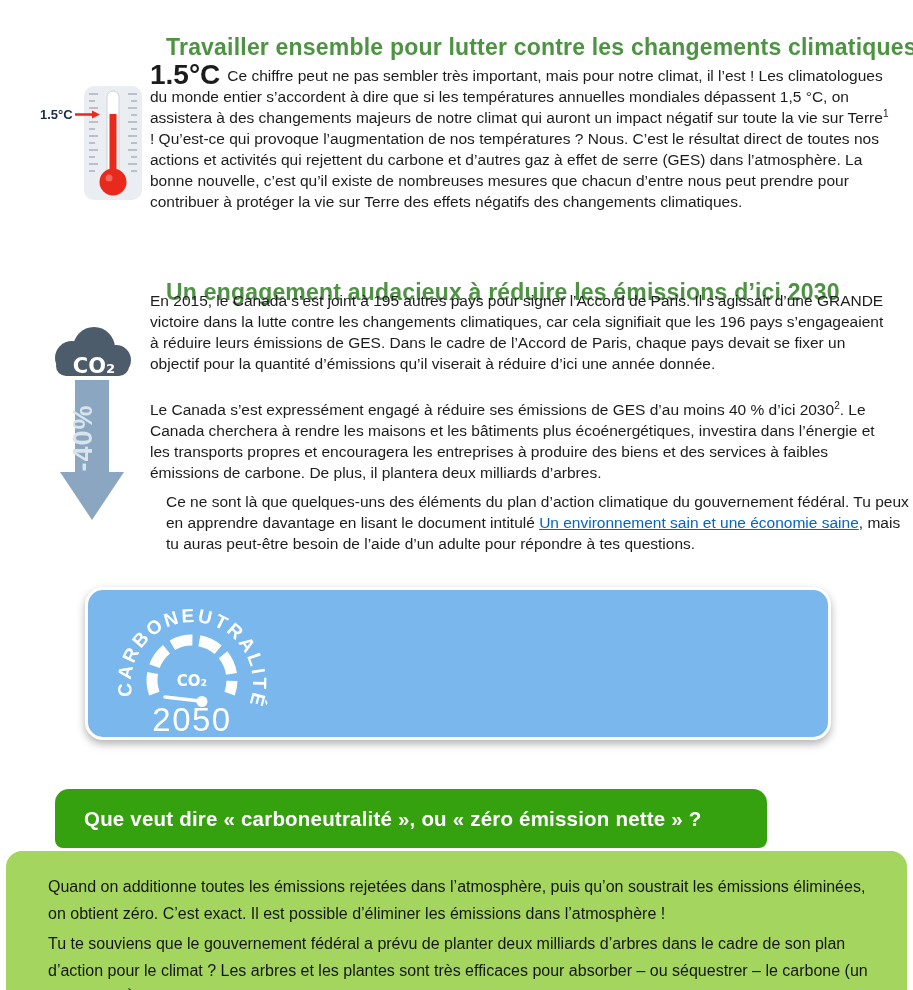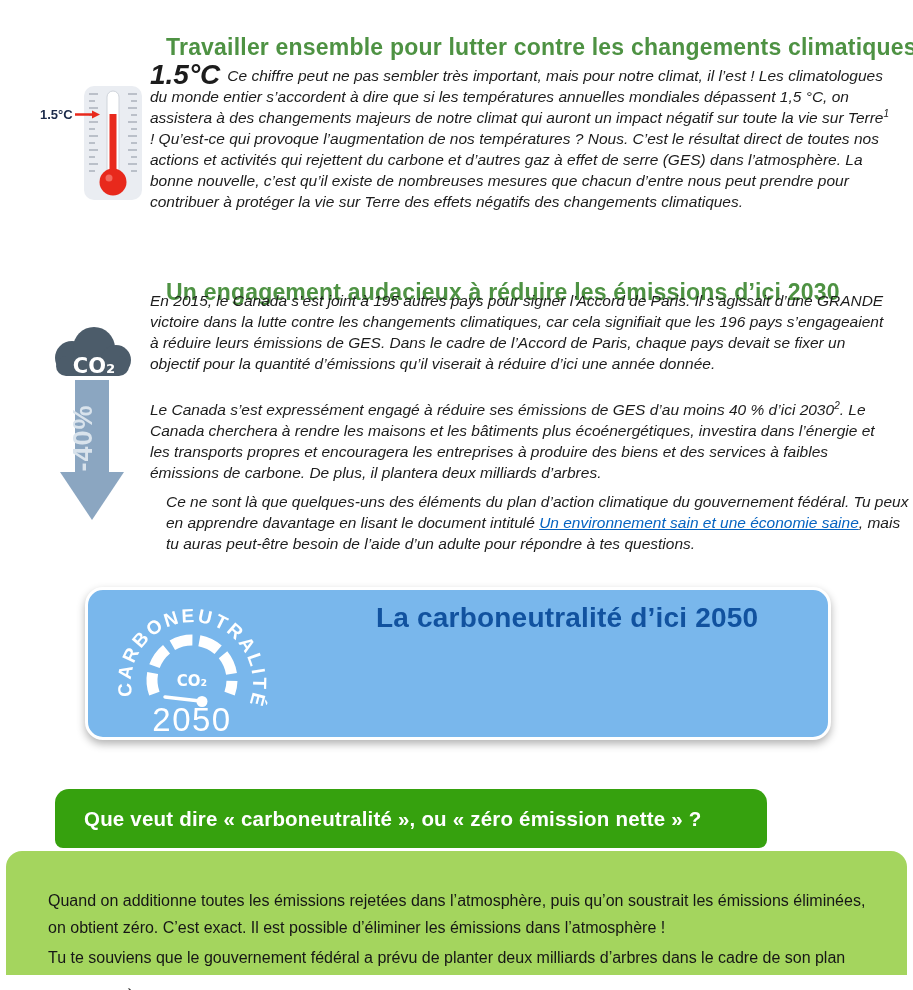--- a/index.html
+++ b/index.html
@@ -10,21 +10,21 @@
   
   .green-heading {
     position:absolute; left:150px; width:760px; margin:16px;
     font-size:23px; font-weight:bold; color:#4e9243; letter-spacing:0.2px;
   }
   #heading1 { top:18px; }
   #heading2 { top:263px; }
   
   .body-par {
     position:absolute; left:150px; width:744px; margin:0;
-    font-size:15.5px; line-height:21px; color:#1c1c1c;font-style:italic;
+    font-size:15.5px; line-height:21px; color:#1c1c1c;
   }
   #intro-par { top:64px; }
   #commit-par1 { top:290px; }
   #commit-par2 { top:399px; }
   #commit-par3 { top:491px;margin-left:16px; }
   .big-number { font-size:28px; font-weight:bold; line-height:21px; vertical-align:-3px; margin-right:7px; }
   sup.fnote { font-size:10px; line-height:0; }
   a.doclink { color:#0563c1; text-decoration:underline; cursor:pointer; }
   
   .icon-abs { position:absolute; }
@@ -44,23 +44,23 @@
   .question-banner {
     position:absolute; left:55px; top:789px; width:712px; height:59px; box-sizing:border-box;
     background:#36a10e; border-radius:14px 14px 8px 8px;
     display:flex; align-items:center; padding-left:21px;
   }
   .question-banner h2 {
     margin:8px; font-size:20.5px; font-weight:bold; color:#ffffff; letter-spacing:0.2px;
   }
   
   .answer-box {
-    position:absolute; left:6px; top:851px; width:901px; height:124px; box-sizing:border-box;
+    position:absolute; left:6px; top:851px; width:901px; height:139px; box-sizing:border-box;
     background:#a4d55e; border-radius:16px 16px 0 0;
-    padding:36px 34px 0 42px; overflow:hidden;
+    padding:22px 34px 0 42px; overflow:hidden;
   }
   .answer-box p { margin:0; font-size:16px; line-height:27px; color:#161616; }
   .answer-box p + p { margin-top:3px; }
   .clipped-line {
     position:absolute; left:48px; top:984px; width:835px;
     font-size:16px; line-height:27px; color:#161616; white-space:nowrap; overflow:hidden;
   }
   svg text { font-family:"Liberation Sans", sans-serif; }
   svg text.dj { font-family:"DejaVu Sans", sans-serif; }
 </style>
@@ -149,21 +149,20 @@
       </text>
       <path d="M 52.4 99.7 A 40 40 0 1 1 127.6 99.7" fill="none" stroke="#ffffff" stroke-width="11" stroke-dasharray="21 7"></path>
       <text class="dj" x="90" y="92" font-size="15" font-weight="bold" fill="#ffffff" text-anchor="middle">CO₂</text>
       <g>
         <line x1="63" y1="103" x2="98" y2="107" stroke="#ffffff" stroke-width="3.5" stroke-linecap="round"></line>
         <circle cx="100" cy="107.5" r="5.5" fill="#ffffff"></circle>
       </g>
       <text x="90" y="137" font-size="33" fill="#ffffff" text-anchor="middle" letter-spacing="1.5">2050</text>
     </svg>
     <div class="card-text">
-      <h2 class="card-title">La carboneutralité d’ici 2050</h2>
     </div>
   </div>
 
   <div class="question-banner">
     <h2>Que veut dire « carboneutralité », ou « zéro émission nette » ?</h2>
   </div>
 
   <div class="answer-box">
     <p>Quand on additionne toutes les émissions rejetées dans l’atmosphère, puis qu’on soustrait les émissions éliminées, on obtient zéro. C’est exact. Il est possible d’éliminer les émissions dans l’atmosphère !</p>
     <p>Tu te souviens que le gouvernement fédéral a prévu de planter deux milliards d’arbres dans le cadre de son plan d’action pour le climat ? Les arbres et les plantes sont très efficaces pour absorber – ou séquestrer – le carbone (un GES important). Cela contribuera grandement à aider le Canada à atteindre son objectif de carboneutralité</p>

